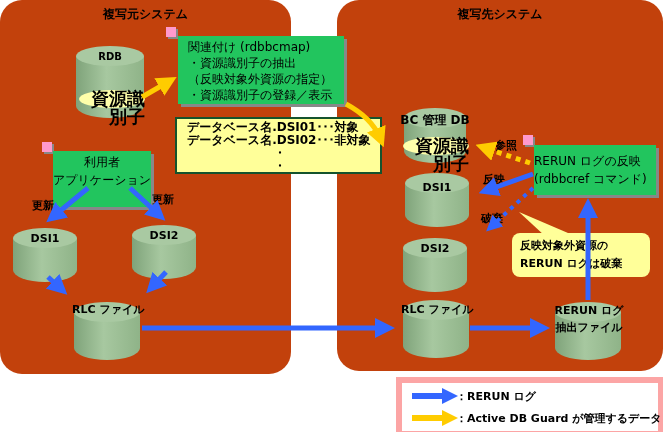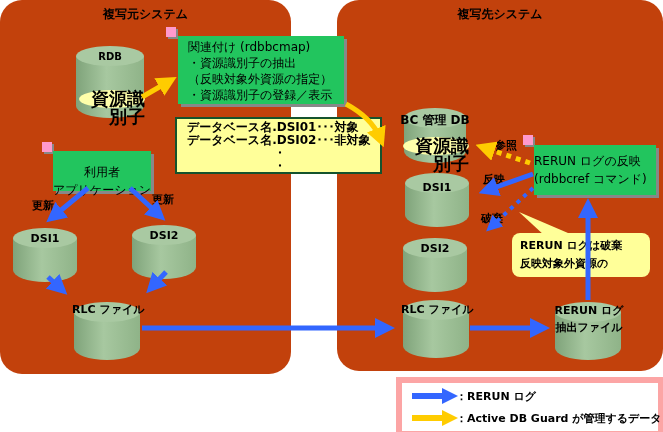--- a/index.html
+++ b/index.html
@@ -86,21 +86,21 @@
 </div>
 
 <div class="yellowbox" style="left:175px;top:117px;width:207px;height:57px;padding:2px 0 0 10px;box-sizing:border-box;line-height:13px;">
   <div>データベース名.DSI01･･･対象</div>
   <div>データベース名.DSI02･･･非対象</div>
   <div style="padding-left:90px;">･</div>
   <div style="padding-left:90px;">･</div>
 </div>
 
 <div class="sq" style="left:42px;top:142px;"></div>
-<div class="pinkbox" style="left:53px;top:151px;width:98px;height:40px;text-align:center;line-height:18px;padding-top:12px;box-sizing:border-box;">
+<div class="pinkbox" style="left:53px;top:151px;width:98px;height:56px;text-align:center;line-height:18px;padding-top:2px;box-sizing:border-box;">
   <div>利用者</div>
   <div>アプリケーション</div>
 </div>
 
 <div class="lbl" style="left:32px;top:198px;">更新</div>
 <div class="lbl" style="left:152px;top:192px;">更新</div>
 
 <div class="cyl" style="left:13px;top:228px;width:64px;height:54px;">
   <div class="cyl-body"></div>
   <div class="cyl-top"></div>
@@ -160,22 +160,22 @@
 <div class="sq" style="left:523px;top:135px;"></div>
 <div class="pinkbox" style="left:534px;top:145px;width:122px;height:50px;text-align:left;line-height:18px;padding-top:7px;box-sizing:border-box;">
   <div>RERUN ログの反映</div>
   <div>(rdbbcref コマンド)</div>
 </div>
 
 <svg class="overlay" width="663" height="432">
   <polygon points="519,212 545,236 575,236" fill="#ffff99"></polygon>
 </svg>
 <div class="callout" style="left:512px;top:233px;width:122px;">
+  <div>反映対象外資源の</div>
   <div>RERUN ログは破棄</div>
-  <div>反映対象外資源の</div>
 </div>
 
 <svg class="overlay" width="663" height="432">
   <defs>
     <marker id="bh" markerWidth="4" markerHeight="4" refX="2" refY="2" orient="auto" markerUnits="strokeWidth">
       <path d="M0,0 L4,2 L0,4 z" fill="#3366ff"></path>
     </marker>
     <marker id="yh" markerWidth="4" markerHeight="4" refX="2" refY="2" orient="auto" markerUnits="strokeWidth">
       <path d="M0,0 L4,2 L0,4 z" fill="#ffcc00"></path>
     </marker>

